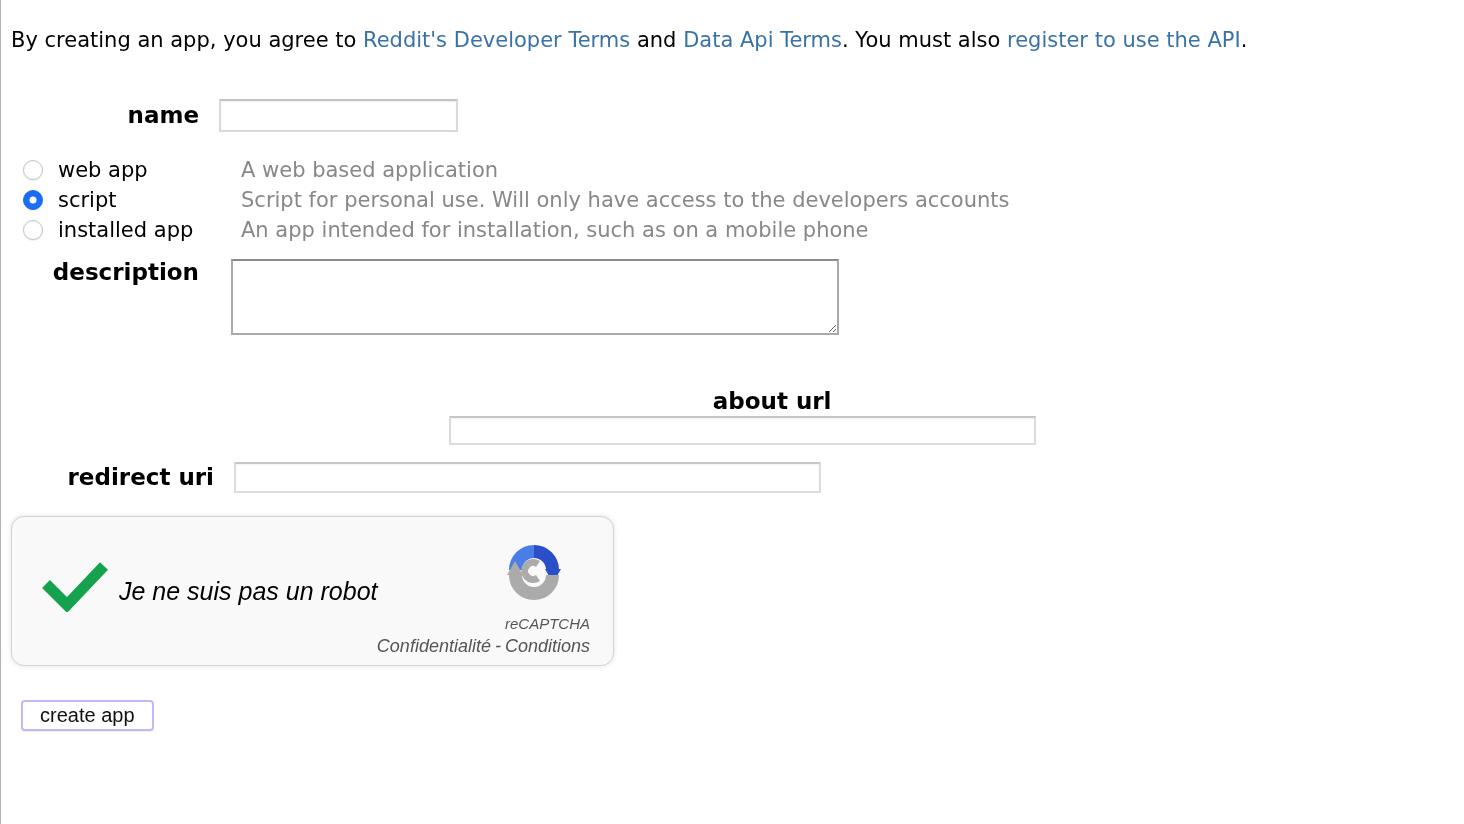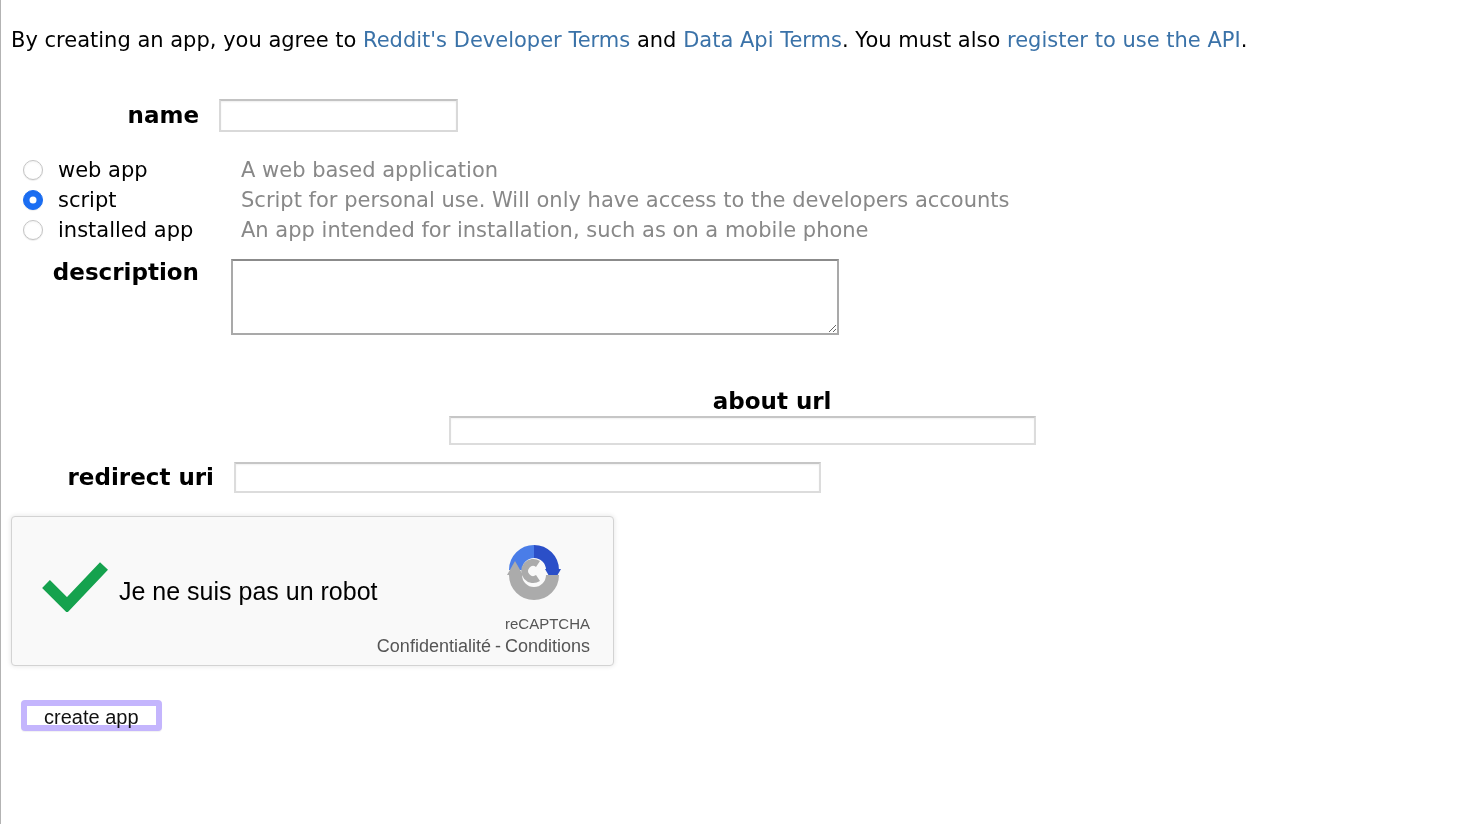--- a/index.html
+++ b/index.html
@@ -128,23 +128,24 @@
   }
   
   .recaptcha-box {
     position: relative;
     margin: 23px 0 0 10px;
     width: 603px;
     height: 150px;
     box-sizing: border-box;
     background: #f9f9f9;
     border: 1px solid #d3d3d3;
-    border-radius: 4px;
+    border-radius: 13px;
     box-shadow: 0 0 4px 1px rgba(0,0,0,0.08);
     font-family: "Liberation Sans", sans-serif;
+    font-style: italic;
   }
   .rc-check {
     position: absolute;
     left: 28px;
     top: 43px;
   }
   .rc-caption {
     position: absolute;
     left: 107px;
     top: 50%;
@@ -174,21 +175,21 @@
     text-align: center;
   }
   .rc-privacy a { color: #555; text-decoration: none; cursor: pointer; }
   .rc-sep { padding: 0 4px; }
   
   .submit-btn {
     margin: 34px 0 0 20px;
     height: 31px;
     padding: 0 17px;
     background: #fff;
-    border: 6px solid #c4b5fd;
+    border: 2px solid #c4b5fd;
     border-radius: 4px;
     box-shadow: 0 1px 1px rgba(0,0,0,0.06);
     font-family: "Liberation Sans", sans-serif;
     font-size: 20px;
     color: #111;
     cursor: pointer;
   }
 </style>
 </head>
 <body>

